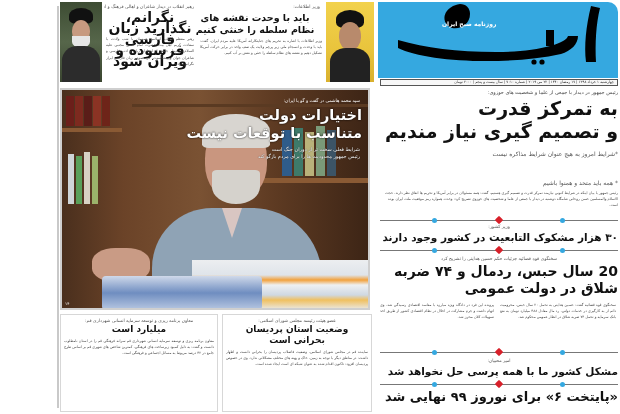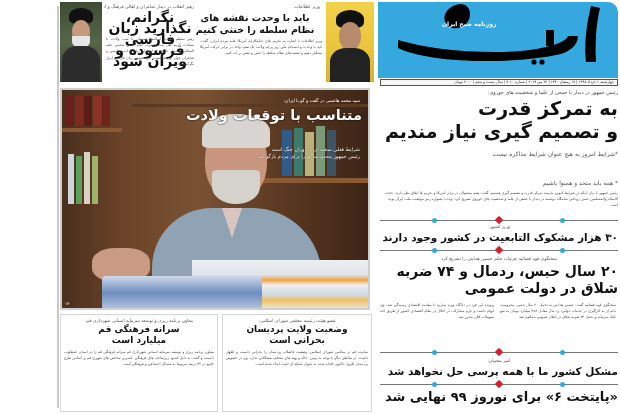--- a/index.html
+++ b/index.html
@@ -120,41 +120,41 @@
   <div class="sweater"></div>
   <div class="collar"></div>
   <div class="head"></div>
   <div class="hair"></div>
   <div class="beard"></div>
   <div class="hands"></div>
   <div class="papers"></div>
   <div class="papers2"></div>
   <div class="f-kicker">سید محمد هاشمی در گفت و گو با ایران:</div>
   <div class="f-hl">
-    <div>متناسب با توقعات ولادت</div>
+    <div>اختیارات دولت</div>
+    <div>متناسب با توقعات نیست</div>
   </div>
   <div class="f-sub">
     <div>شرایط فعلی سخت تر از دوران جنگ است</div>
     <div>رئیس جمهور محدودیت ها را برای مردم بازگو کند</div>
   </div>
   <div style="position:absolute;left:3px;bottom:2px;font-size:4px;color:#fff;">۱۴</div>
 </div>
 
 <div class="box" style="left:222px;top:314px;width:150px;height:98px;">
   <div class="kicker" style="text-align:center;margin-top:3px;">عضو هیئت رئیسه مجلس شورای اسلامی:</div>
   <div class="hl" style="font-size:9px;line-height:11px;margin-top:1px;">
-    <div>وضعیت ولایت پردیسان</div>
+    <div>وضعیت استان پردیسان</div>
     <div>بحرانی است</div>
   </div>
   <div class="body-txt" style="margin:3px 3px 0;height:50px;overflow:hidden;">نماینده قم در مجلس شورای اسلامی، وضعیت فاضلاب پردیسان را بحرانی دانست و اظهار داشت: در مناطق دیگر با توجه به زمین، خاک و پهنه های مختلف مشکلاتی ندارد. وی در خصوص پردیسان افزود: تاکنون اقدام شده به عنوان شبکه ای است ایجاد شده است.</div>
 </div>
 <div class="box" style="left:60px;top:314px;width:158px;height:98px;">
   <div class="kicker" style="text-align:center;margin-top:3px;">معاون برنامه ریزی و توسعه سرمایه انسانی شهرداری قم:</div>
   <div class="hl" style="font-size:9px;line-height:11px;margin-top:1px;">
-    <div>سرانه فرهنگی قم</div>
     <div>میلیارد است</div>
   </div>
   <div class="body-txt" style="margin:3px 3px 0;height:50px;overflow:hidden;">معاون برنامه ریزی و توسعه سرمایه انسانی شهرداری قم سرانه فرهنگی قم را در استان نامطلوب دانست و گفت: به دلیل کمبود زیرساخت های فرهنگی، کمترین شاخص های شهری قم بر اساس طرح جامع در ۴۲ درصد مربوط به مسائل اجتماعی و فرهنگی است.</div>
 </div>
 
 <div class="rc main-kicker">رئیس جمهور در دیدار با جمعی از علما و شخصیت های حوزوی:</div>
 <div class="rc main-hl">
   <div>به تمرکز قدرت</div>
   <div>و تصمیم گیری نیاز مندیم</div>
 </div>
@@ -172,21 +172,21 @@
 <div class="rc sec-hl" style="top:231px;font-size:10.5px;">۳۰ هزار مشکوک التابعیت در کشور وجود دارند</div>
 
 <div class="divider" style="top:250px;">
   <div class="dot blue" style="left:52px;"></div>
   <div class="dot red" style="left:116px;"></div>
   <div class="dot blue" style="left:180px;"></div>
 </div>
 
 <div class="rc kicker" style="top:256px;text-align:center;">سخنگوی قوه قضائیه جزئیات حکم حسین هدایتی را تشریح کرد</div>
 <div class="rc sec-hl" style="top:263px;font-size:14px;line-height:17px;">
-  <div>۲۰ سال حبس، ردمال و ۷۴ ضربه</div>
+  <div>20 سال حبس، ردمال و ۷۴ ضربه</div>
   <div>شلاق در دولت عمومی</div>
 </div>
 <div class="body-txt" style="position:absolute;left:500px;top:302px;width:116px;height:34px;overflow:hidden;">سخنگوی قوه قضائیه گفت: حسین هدایتی به تحمل ۲۰ سال حبس، محرومیت دائم از به کارگیری در خدمات دولتی، رد مال معادل ۴۸۸ میلیارد تومان به نفع بانک سرمایه و تحمل ۷۴ ضربه شلاق در انظار عمومی محکوم شد.</div>
 <div class="body-txt" style="position:absolute;left:380px;top:302px;width:114px;height:34px;overflow:hidden;">پرونده این فرد در دادگاه ویژه مبارزه با مفاسد اقتصادی رسیدگی شد. وی اتهام داشت و جرم مشارکت در اخلال در نظام اقتصادی کشور از طریق اخذ تسهیلات کلان محرز شد.</div>
 
 <div class="divider" style="top:352px;">
   <div class="dot blue" style="left:52px;"></div>
   <div class="dot red" style="left:116px;"></div>
   <div class="dot blue" style="left:180px;"></div>
 </div>

